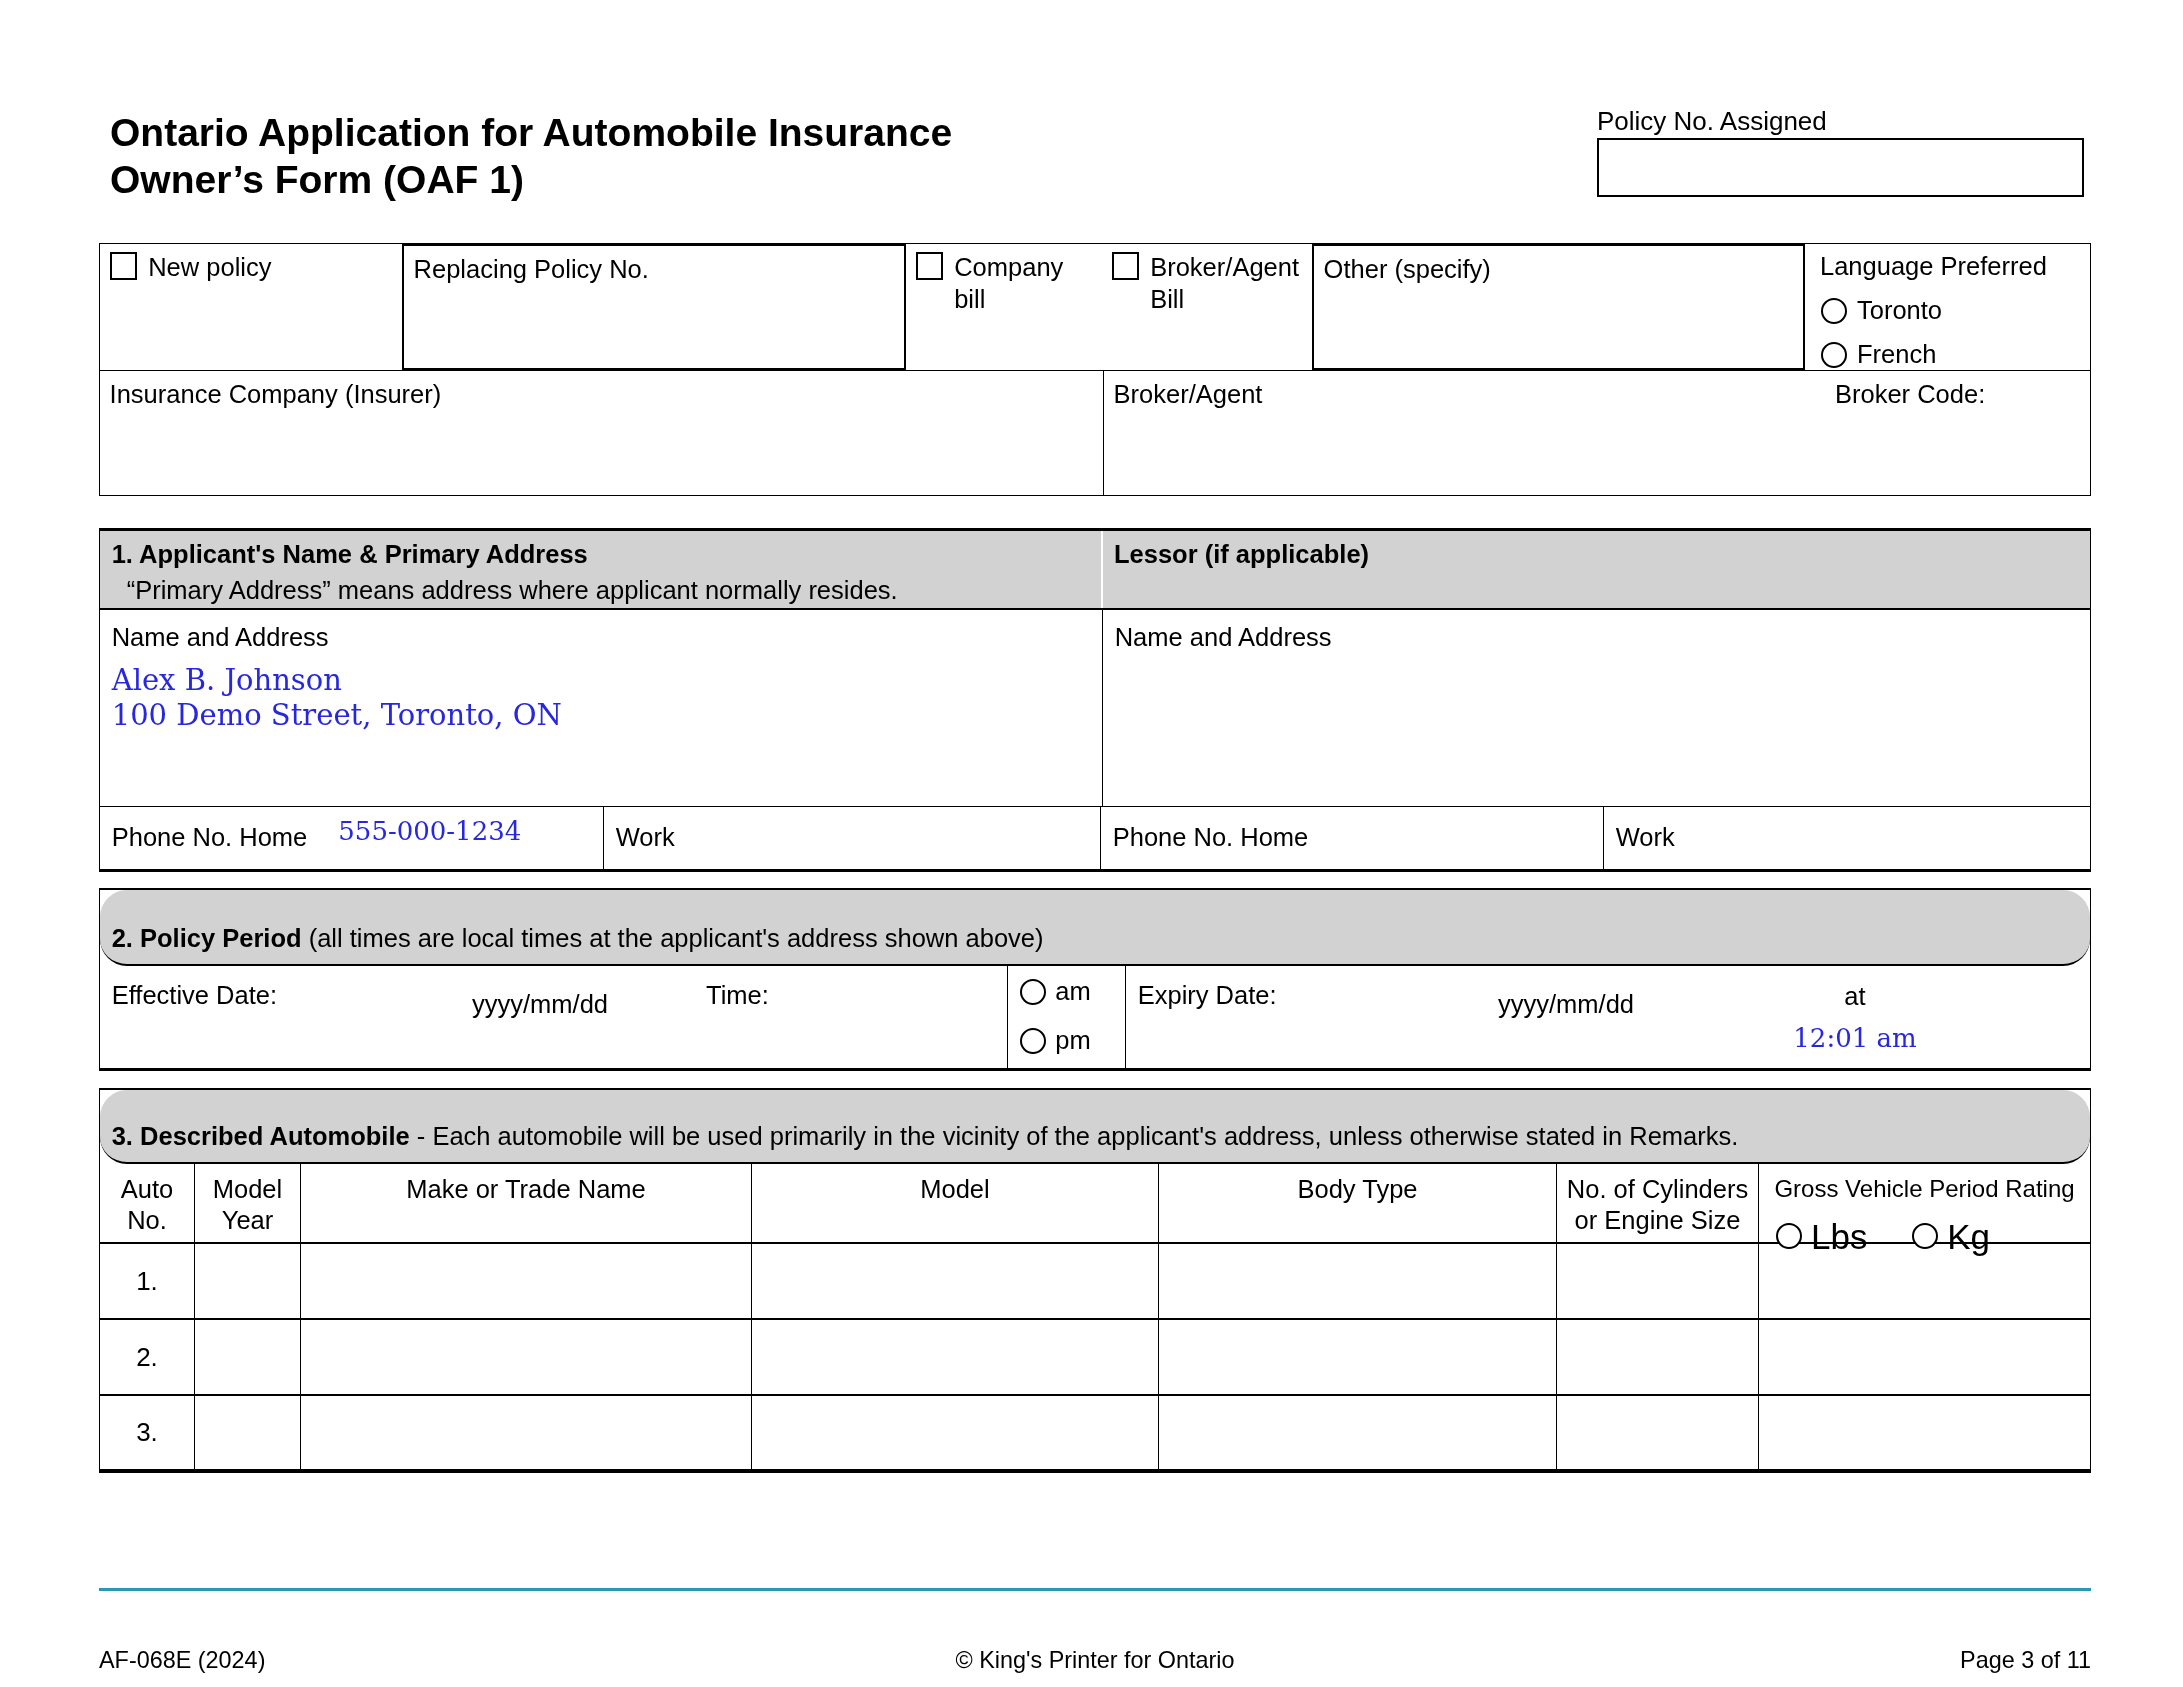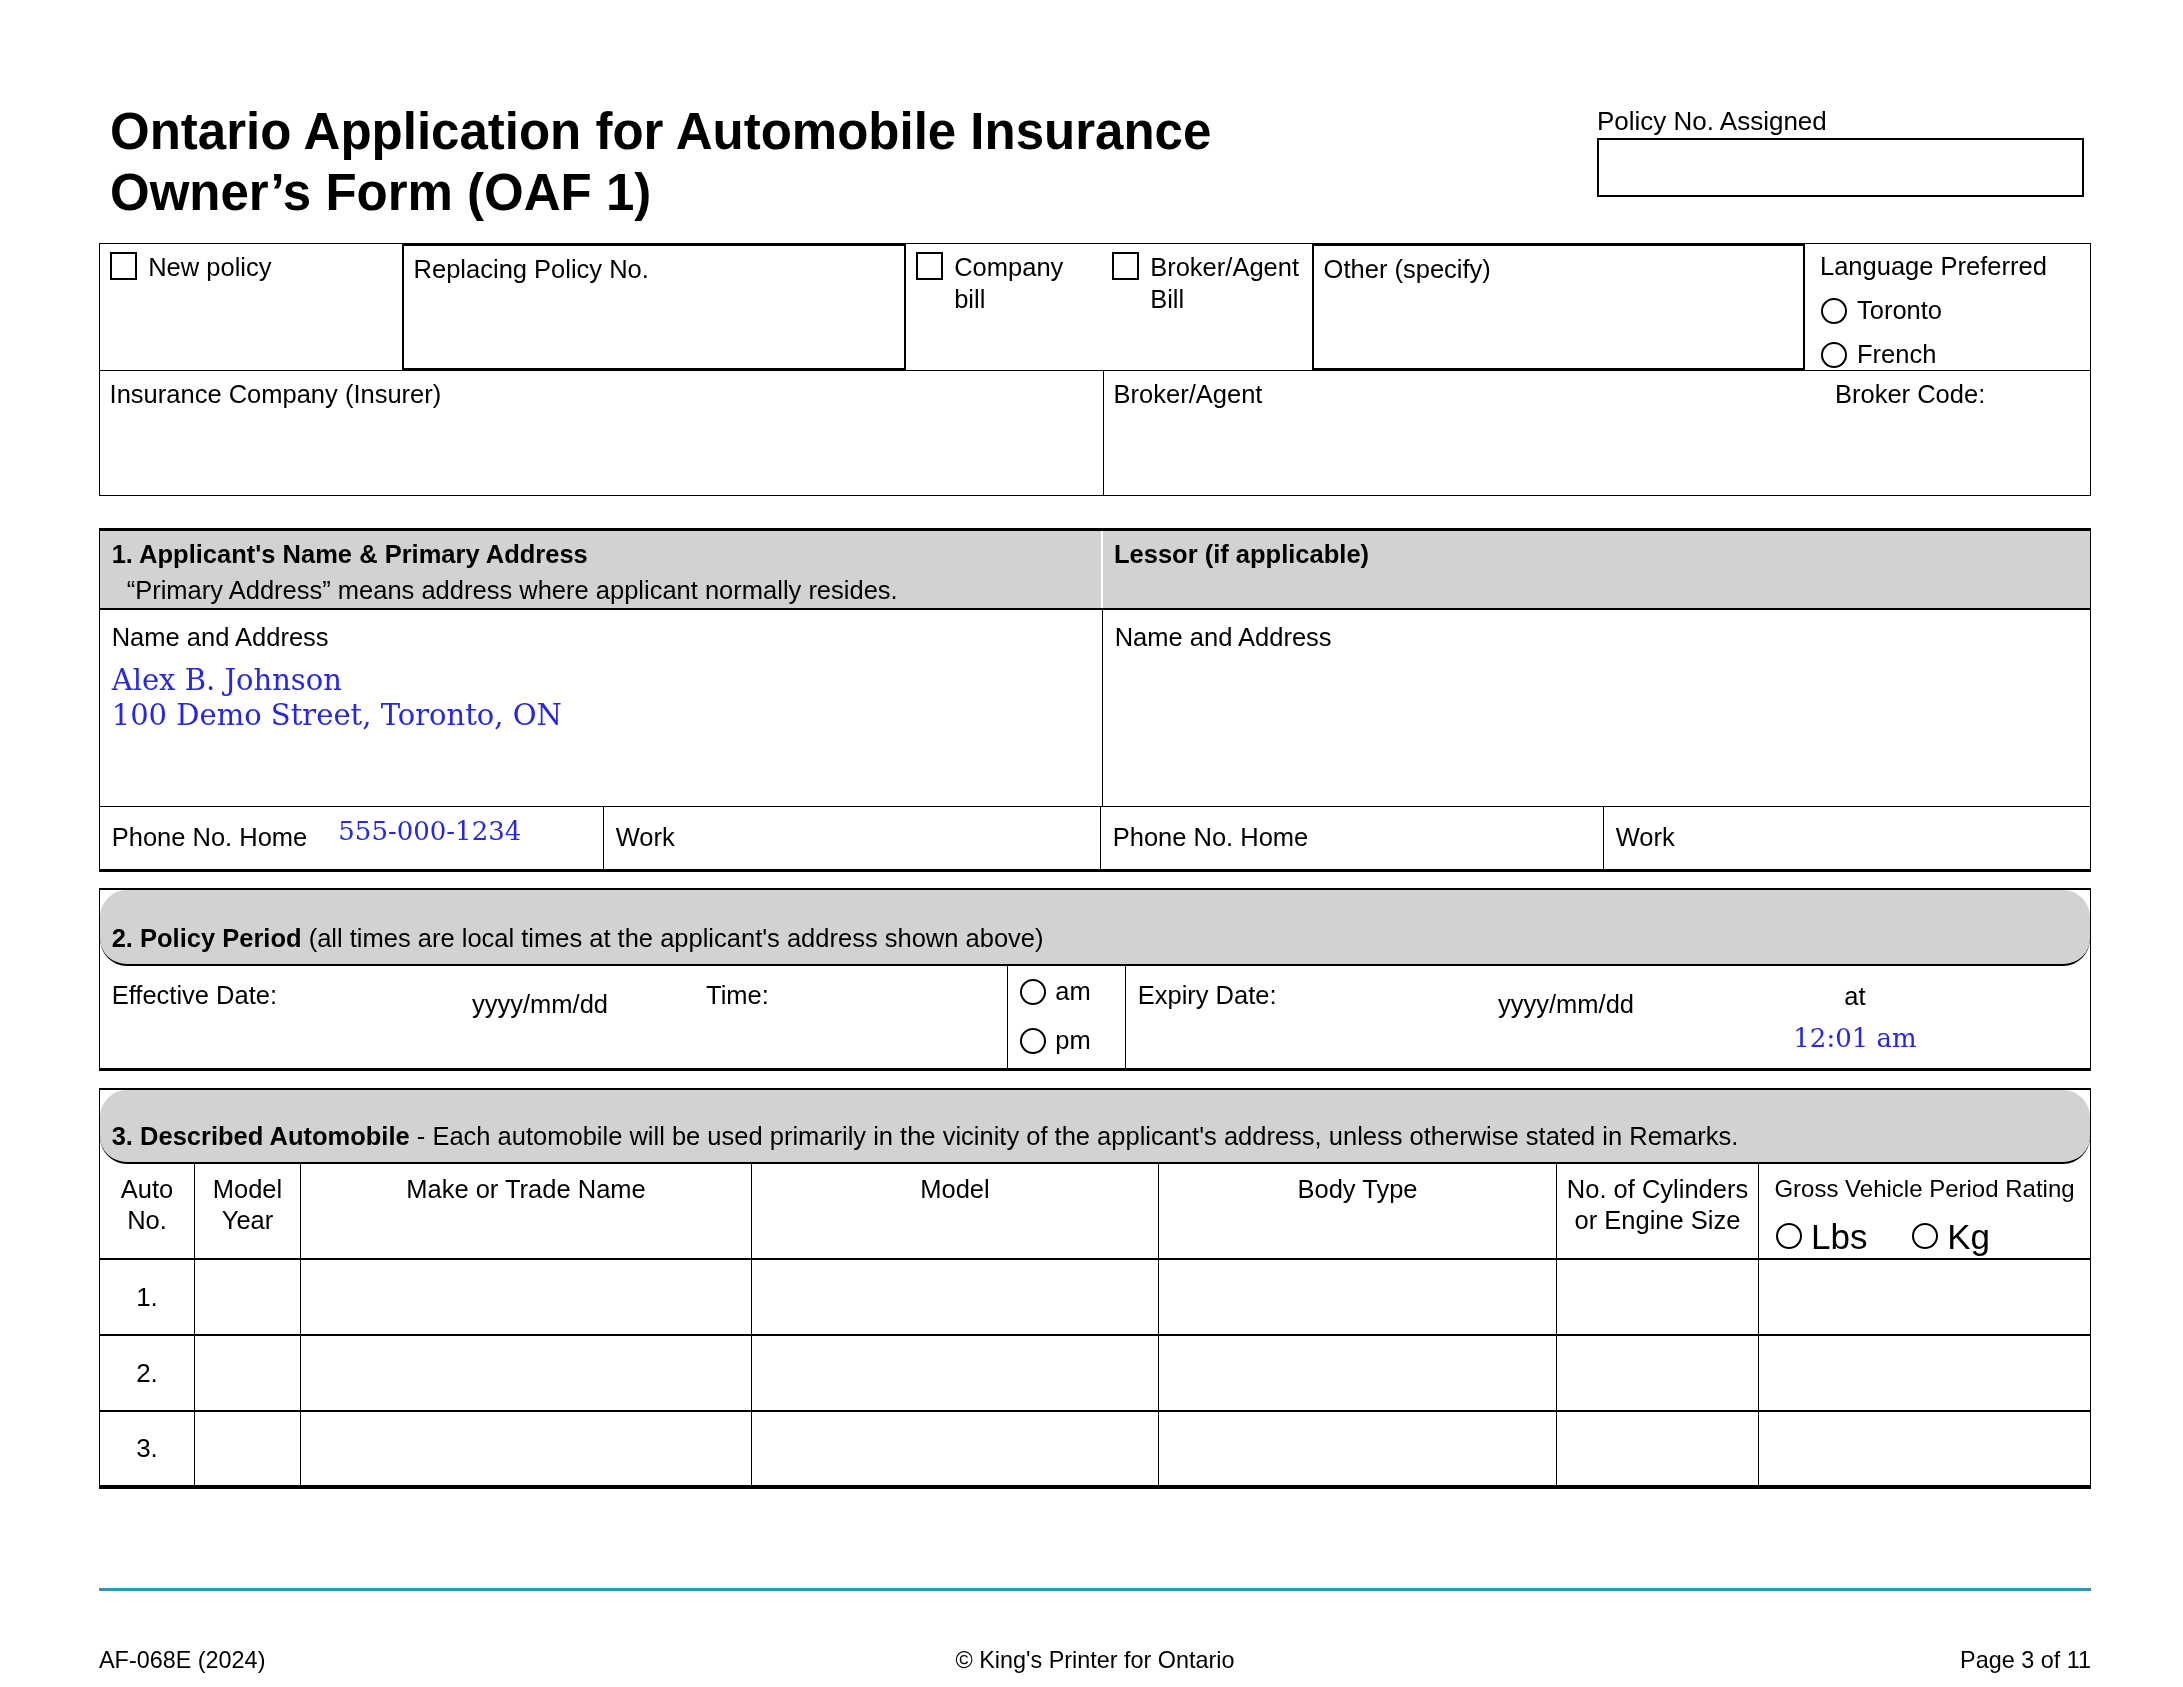--- a/index.html
+++ b/index.html
@@ -8,21 +8,21 @@
     position:relative; width:2183px; height:1687px; background:#fff;
     font-family:"Liberation Sans", sans-serif; font-size:25.5px; color:#000;
     line-height:1.25;
   }
   .abs { position:absolute; }
   .bold { font-weight:bold; }
   .pre { white-space:pre-line; }
   .blue { color:var(--blue,#2727dd); font-family:"DejaVu Serif", serif; }
 
   
-  #title { left:110px; top:101px; font-size:51px; font-weight:bold; line-height:1.2; }
+  #title { left:110px; top:110px; font-size:39px; font-weight:bold; line-height:1.2; }
   #policy-label { left:1597px; top:105px; font-size:26px; }
   #policy-box { left:1597px; top:138px; width:487px; height:59px; border:2.1px solid #000; background:#fff; }
 
   
   .cb { display:inline-block; width:27.6px; height:27.6px; border:2.1px solid #000; background:#fff; flex:none; }
   .rb { display:inline-block; width:26px; height:26px; border:2.1px solid #000; border-radius:50%; background:#fff; flex:none; }
   .radio-row { display:flex; align-items:center; gap:9.6px; }
 
   
   #table1 { left:99px; top:243px; width:1992px; border:1.4px solid #000; }
@@ -76,21 +76,21 @@
   .eff-label { position:absolute; left:11.7px; top:13.8px; }
   .eff-ph { position:absolute; left:372px; top:23.4px; }
   .time-label { position:absolute; left:606px; top:13.8px; }
   .exp-label { position:absolute; left:11.7px; top:13.8px; }
   .exp-ph { position:absolute; left:372px; top:23.4px; }
   .at-time { font-size:26px; margin-top:9.6px; }
 
   
   #sec3 { top:1088px; border-top:2.1px solid #000; border-bottom:4.1px solid #000; }
   #sec3 .band { height:74px; border-bottom:2.8px solid #000; }
-  .hdr3 { display:flex; height:96px; border-bottom:2.8px solid #000; text-align:center; }
+  .hdr3 { display:flex; height:80px; border-bottom:2.8px solid #000; text-align:center; }
   .hdr3 > div { padding-top:9.6px; border-right:1.4px solid #000; }
   .hdr3 > div:last-child, .row3 > div:last-child { border-right:none; }
   .h-auto { width:95px; } .h-year { width:106px; } .h-make { width:451px; }
   .h-model { width:407px; } .h-body { width:398px; } .h-cyl { width:202px; }
   .h-gvwr { flex:1; font-size:24px; }
   .gvwr-radios { display:flex; gap:44px; padding-left:16.5px; margin-top:11px; font-size:35px; }
   .row3 { display:flex; height:76px; border-bottom:2.8px solid #000; }
   .row3:last-child { height:73px; border-bottom:none; }
   .row3 > div { border-right:1.4px solid #000; }
   .r3-no { width:95px; display:flex; align-items:center; justify-content:center; font-size:26px; }

